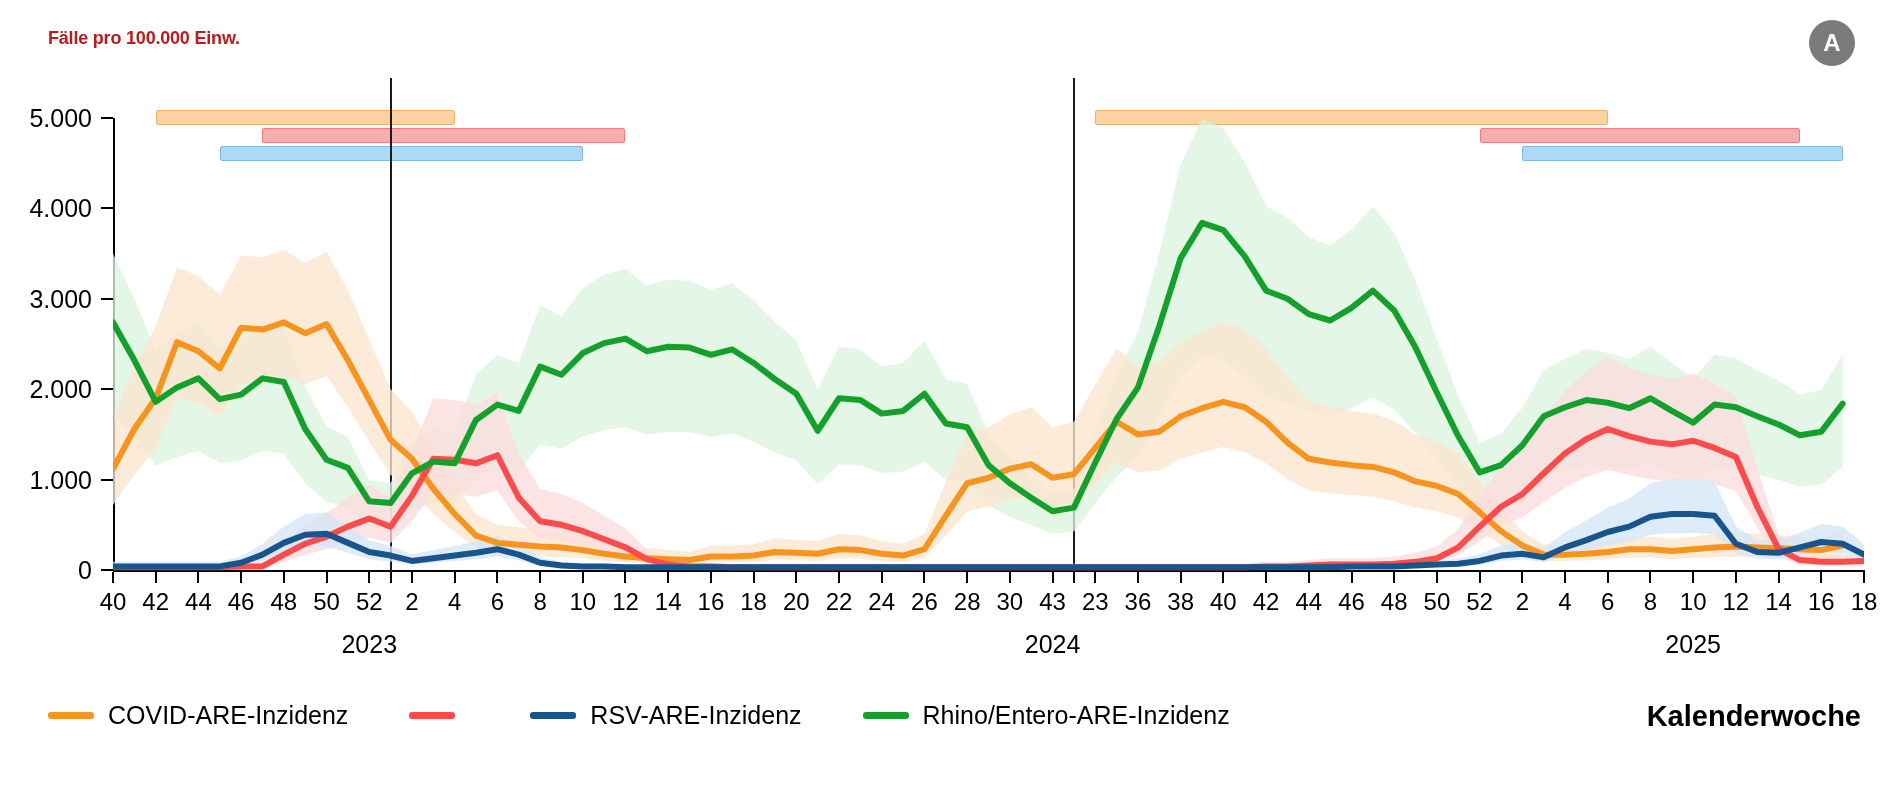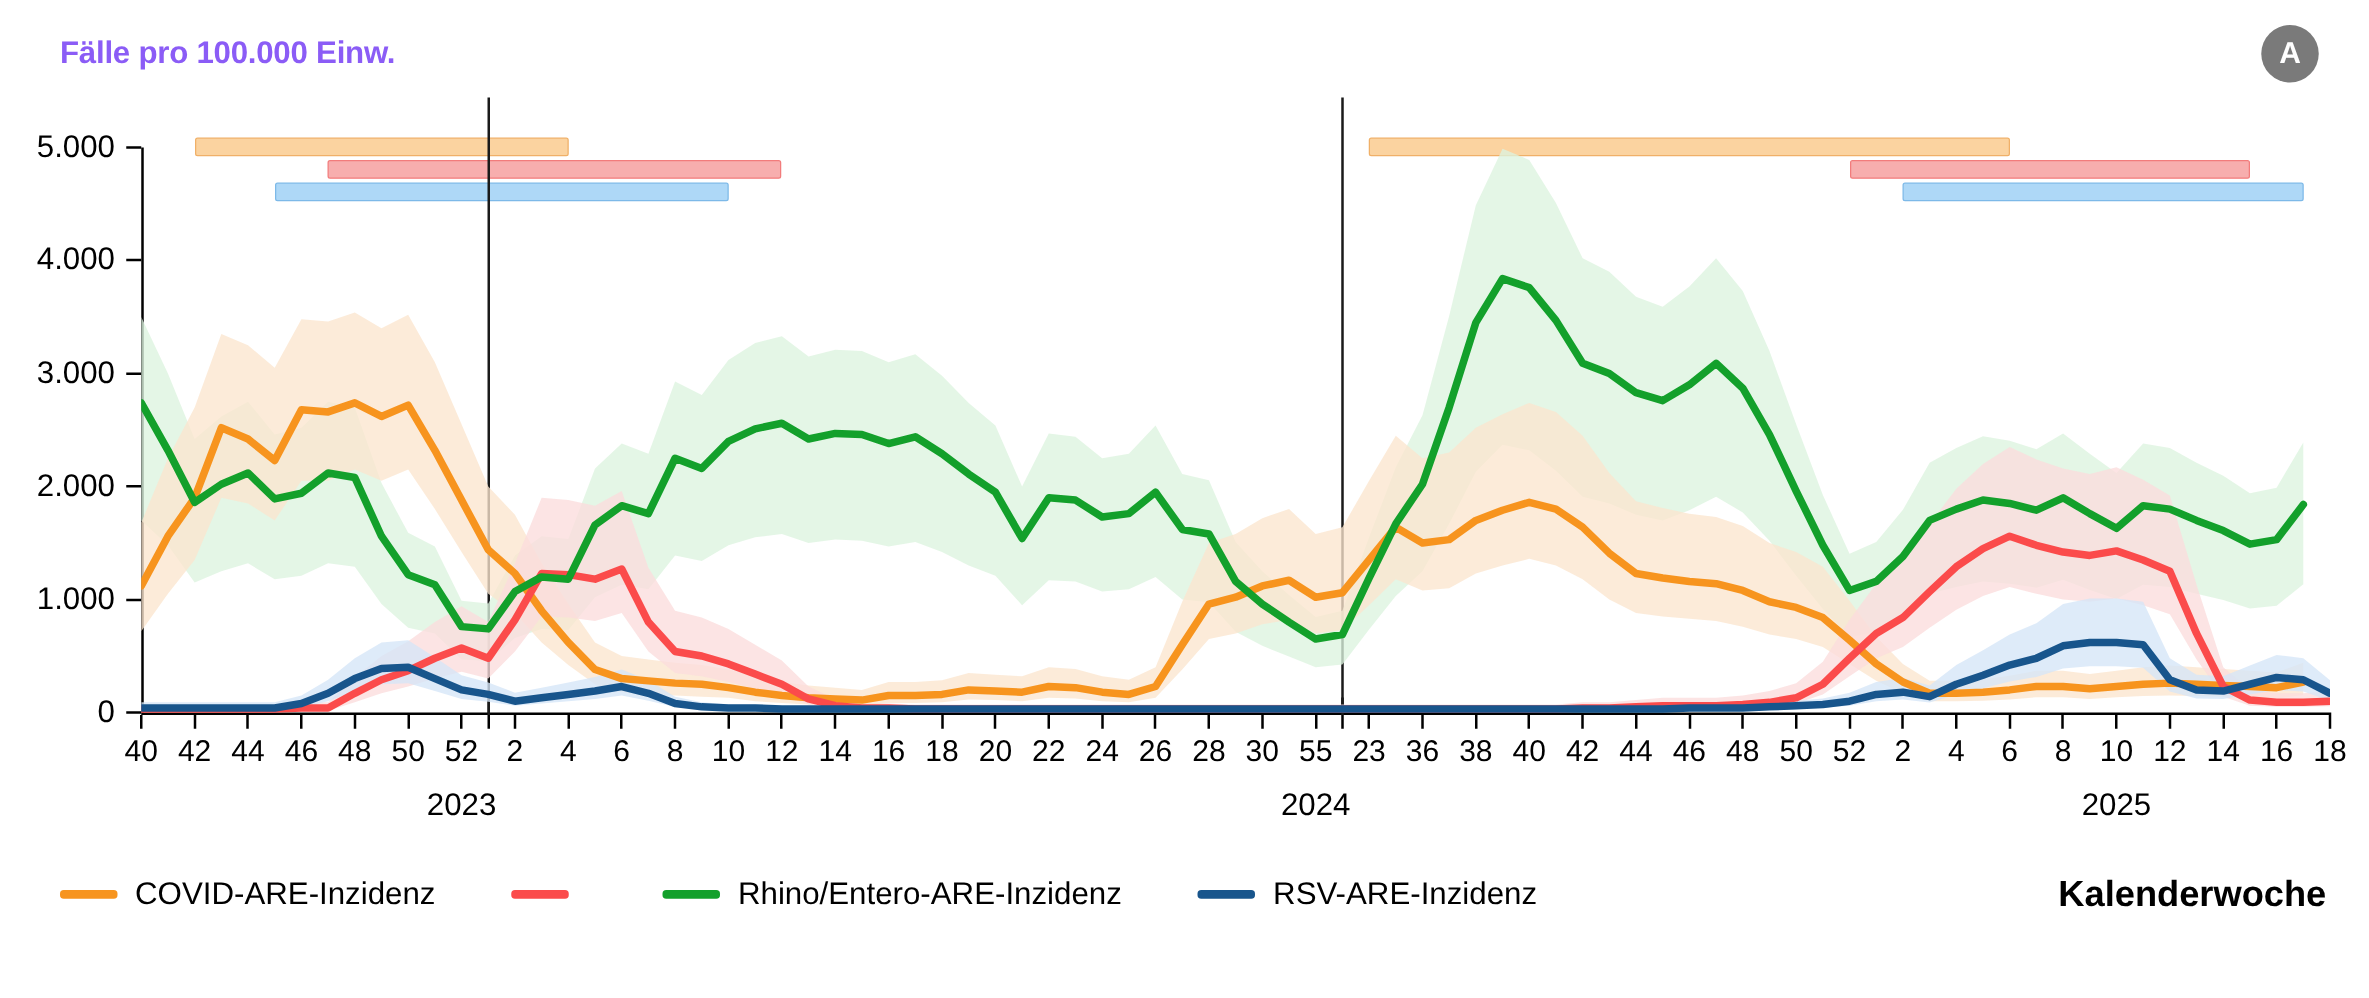--- a/index.html
+++ b/index.html
@@ -2,21 +2,21 @@
 <html><head>
 <meta charset="utf-8">
 <style>
   html,body{margin:0;padding:0;background:#ffffff;}
   body{width:1895px;height:798px;font-family:"Liberation Sans",sans-serif;color:#111;overflow:hidden;position:relative;}
 
   #root{position:absolute;inset:0;background:#fff;}
 
   .chart-title{
     position:absolute; left:48px; top:28px;
-    font-size:25px; font-weight:bold; letter-spacing:-0.2px; color:#8b5cf6;
+    font-size:18px; font-weight:bold; letter-spacing:-0.2px; color:#b91c1c;
   }
 
   .panel-badge{
     position:absolute; right:40px; top:20px;
     width:46px; height:46px; border-radius:50%;
     background:#7a7a7a; color:#fff;
     display:flex; align-items:center; justify-content:center;
     font-size:24px; font-weight:bold;
   }
 
@@ -131,21 +131,21 @@
       <div class="xtick-label" style="left: 839.024px;">22</div>
       <div class="xtick-mark" style="left: 880.732px;"></div>
       <div class="xtick-label" style="left: 881.732px;">24</div>
       <div class="xtick-mark" style="left: 923.439px;"></div>
       <div class="xtick-label" style="left: 924.439px;">26</div>
       <div class="xtick-mark" style="left: 966.146px;"></div>
       <div class="xtick-label" style="left: 967.146px;">28</div>
       <div class="xtick-mark" style="left: 1008.85px;"></div>
       <div class="xtick-label" style="left: 1009.85px;">30</div>
       <div class="xtick-mark" style="left: 1051.56px;"></div>
-      <div class="xtick-label" style="left: 1052.56px;">55</div>
+      <div class="xtick-label" style="left: 1052.56px;">43</div>
       <div class="xtick-mark" style="left: 1094.27px;"></div>
       <div class="xtick-label" style="left: 1095.27px;">23</div>
       <div class="xtick-mark" style="left: 1136.98px;"></div>
       <div class="xtick-label" style="left: 1137.98px;">36</div>
       <div class="xtick-mark" style="left: 1179.68px;"></div>
       <div class="xtick-label" style="left: 1180.68px;">38</div>
       <div class="xtick-mark" style="left: 1222.39px;"></div>
       <div class="xtick-label" style="left: 1223.39px;">40</div>
       <div class="xtick-mark" style="left: 1265.1px;"></div>
       <div class="xtick-label" style="left: 1266.1px;">42</div>
@@ -213,24 +213,24 @@
 
   <div id="legend">
       <div class="legend-item">
         <span class="legend-swatch" style="background: rgb(247, 148, 30);"></span>
         <span class="legend-text">COVID-ARE-Inzidenz</span>
       </div>
       <div class="legend-item">
         <span class="legend-swatch" style="background: rgb(251, 75, 75);"></span>
       </div>
       <div class="legend-item">
+        <span class="legend-swatch" style="background: rgb(24, 85, 140);"></span>
+        <span class="legend-text">RSV-ARE-Inzidenz</span>
+      </div>
+      <div class="legend-item">
         <span class="legend-swatch" style="background: rgb(19, 160, 43);"></span>
         <span class="legend-text">Rhino/Entero-ARE-Inzidenz</span>
       </div>
-      <div class="legend-item">
-        <span class="legend-swatch" style="background: rgb(24, 85, 140);"></span>
-        <span class="legend-text">RSV-ARE-Inzidenz</span>
-      </div>
     </div>
 
   <div class="xaxis-title">Kalenderwoche</div>
 
 </div>
 
 </body></html>

